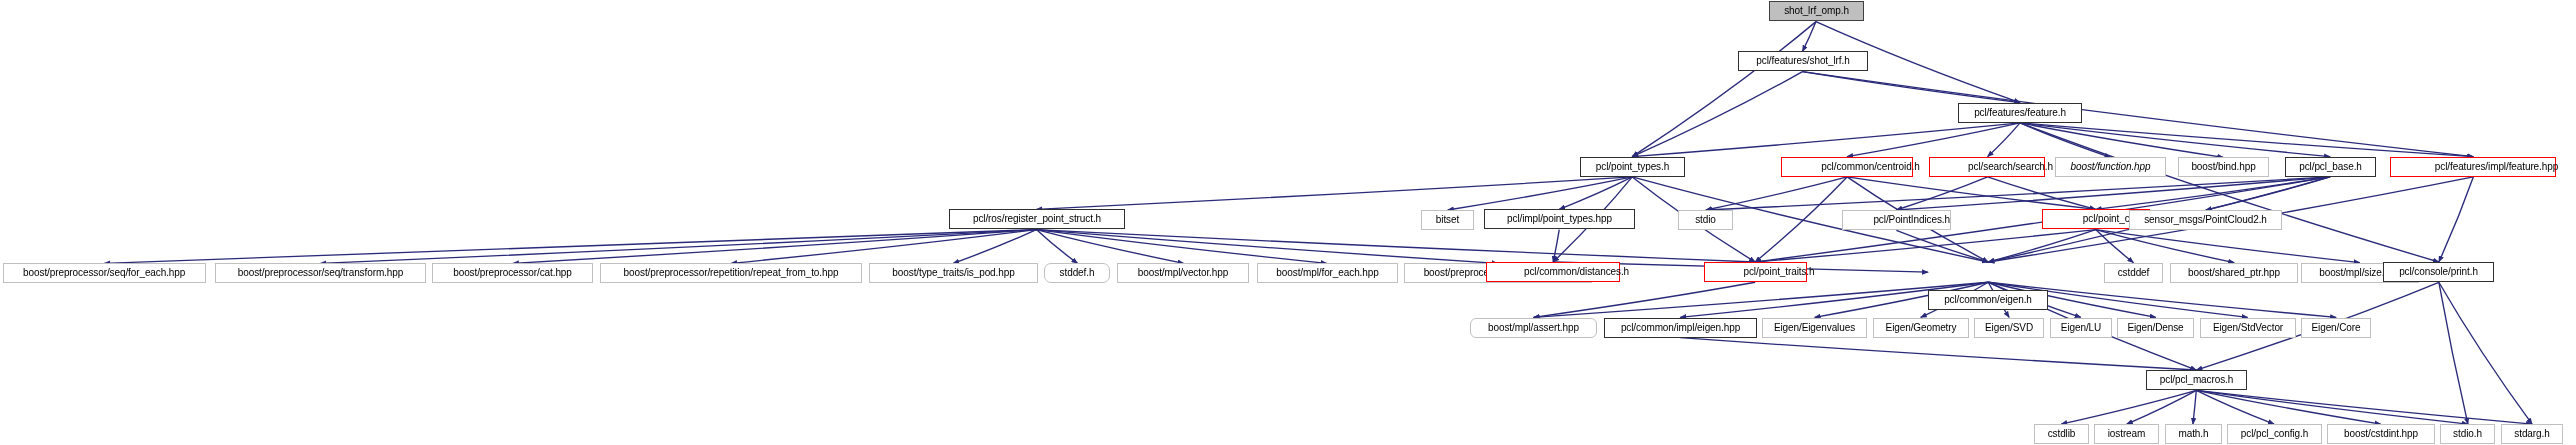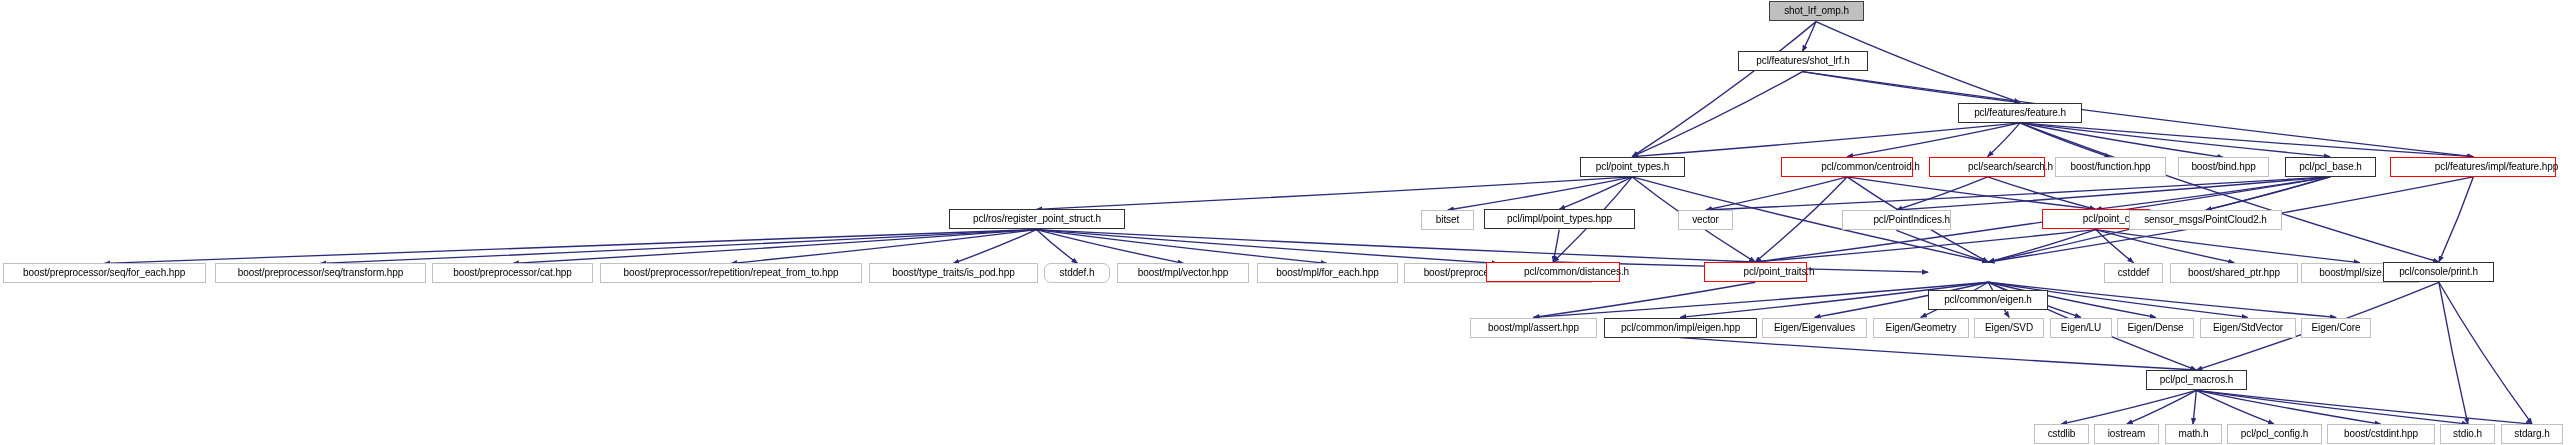--- a/index.html
+++ b/index.html
@@ -158,21 +158,21 @@
       </div>
       <div class="node main" style="left: 1580px; top: 157px; width: 105px;">
         <span>pcl/point_types.h</span>
       </div>
       <div class="node redbox" style="left: 1781px; top: 157px; width: 132px;">
         <span>pcl/common/centroid.h</span>
       </div>
       <div class="node redbox" style="left: 1929px; top: 157px; width: 116px;">
         <span>pcl/search/search.h</span>
       </div>
-      <div class="node plain" style="left: 2055px; top: 157px; width: 111px;">
+      <div class="node plain" style="left: 2055px; top: 157px; width: 111px; font-style: italic;">
         <span>boost/function.hpp</span>
       </div>
       <div class="node plain" style="left: 2178px; top: 157px; width: 91px;">
         <span>boost/bind.hpp</span>
       </div>
       <div class="node main" style="left: 2285px; top: 157px; width: 91px;">
         <span>pcl/pcl_base.h</span>
       </div>
       <div class="node redbox" style="left: 2390px; top: 157px; width: 166px;">
         <span>pcl/features/impl/feature.hpp</span>
@@ -180,21 +180,21 @@
       <div class="node main" style="left: 949px; top: 209px; width: 176px;">
         <span>pcl/ros/register_point_struct.h</span>
       </div>
       <div class="node plain" style="left: 1421px; top: 210px; width: 53px;">
         <span>bitset</span>
       </div>
       <div class="node main" style="left: 1484px; top: 209px; width: 151px;">
         <span>pcl/impl/point_types.hpp</span>
       </div>
       <div class="node plain" style="left: 1678px; top: 210px; width: 55px;">
-        <span>vector</span>
+        <span>stdio</span>
       </div>
       <div class="node plain" style="left: 1842px; top: 210px; width: 109px; justify-content: flex-end;">
         <span>pcl/PointIndices.h</span>
       </div>
       <div class="node redbox" style="left: 2042px; top: 209px; width: 108px;">
         <span>pcl/point_cloud.h</span>
       </div>
       <div class="node plain" style="left: 2129px; top: 210px; width: 153px;">
         <span>sensor_msgs/PointCloud2.h</span>
       </div>
@@ -239,21 +239,21 @@
       </div>
       <div class="node plain" style="left: 2170px; top: 263px; width: 128px;">
         <span>boost/shared_ptr.hpp</span>
       </div>
       <div class="node plain" style="left: 2301px; top: 263px; width: 118px;">
         <span>boost/mpl/size.hpp</span>
       </div>
       <div class="node main" style="left: 2383px; top: 262px; width: 111px;">
         <span>pcl/console/print.h</span>
       </div>
-      <div class="node plain" style="left: 1470px; top: 318px; width: 127px;">
+      <div class="node plain" style="left: 1470px; top: 318px; width: 127px; border-radius: 6px;">
         <span>boost/mpl/assert.hpp</span>
       </div>
       <div class="node main" style="left: 1604px; top: 318px; width: 153px;">
         <span>pcl/common/impl/eigen.hpp</span>
       </div>
       <div class="node plain" style="left: 1762px; top: 318px; width: 105px;">
         <span>Eigen/Eigenvalues</span>
       </div>
       <div class="node plain" style="left: 1873px; top: 318px; width: 96px;">
         <span>Eigen/Geometry</span>

